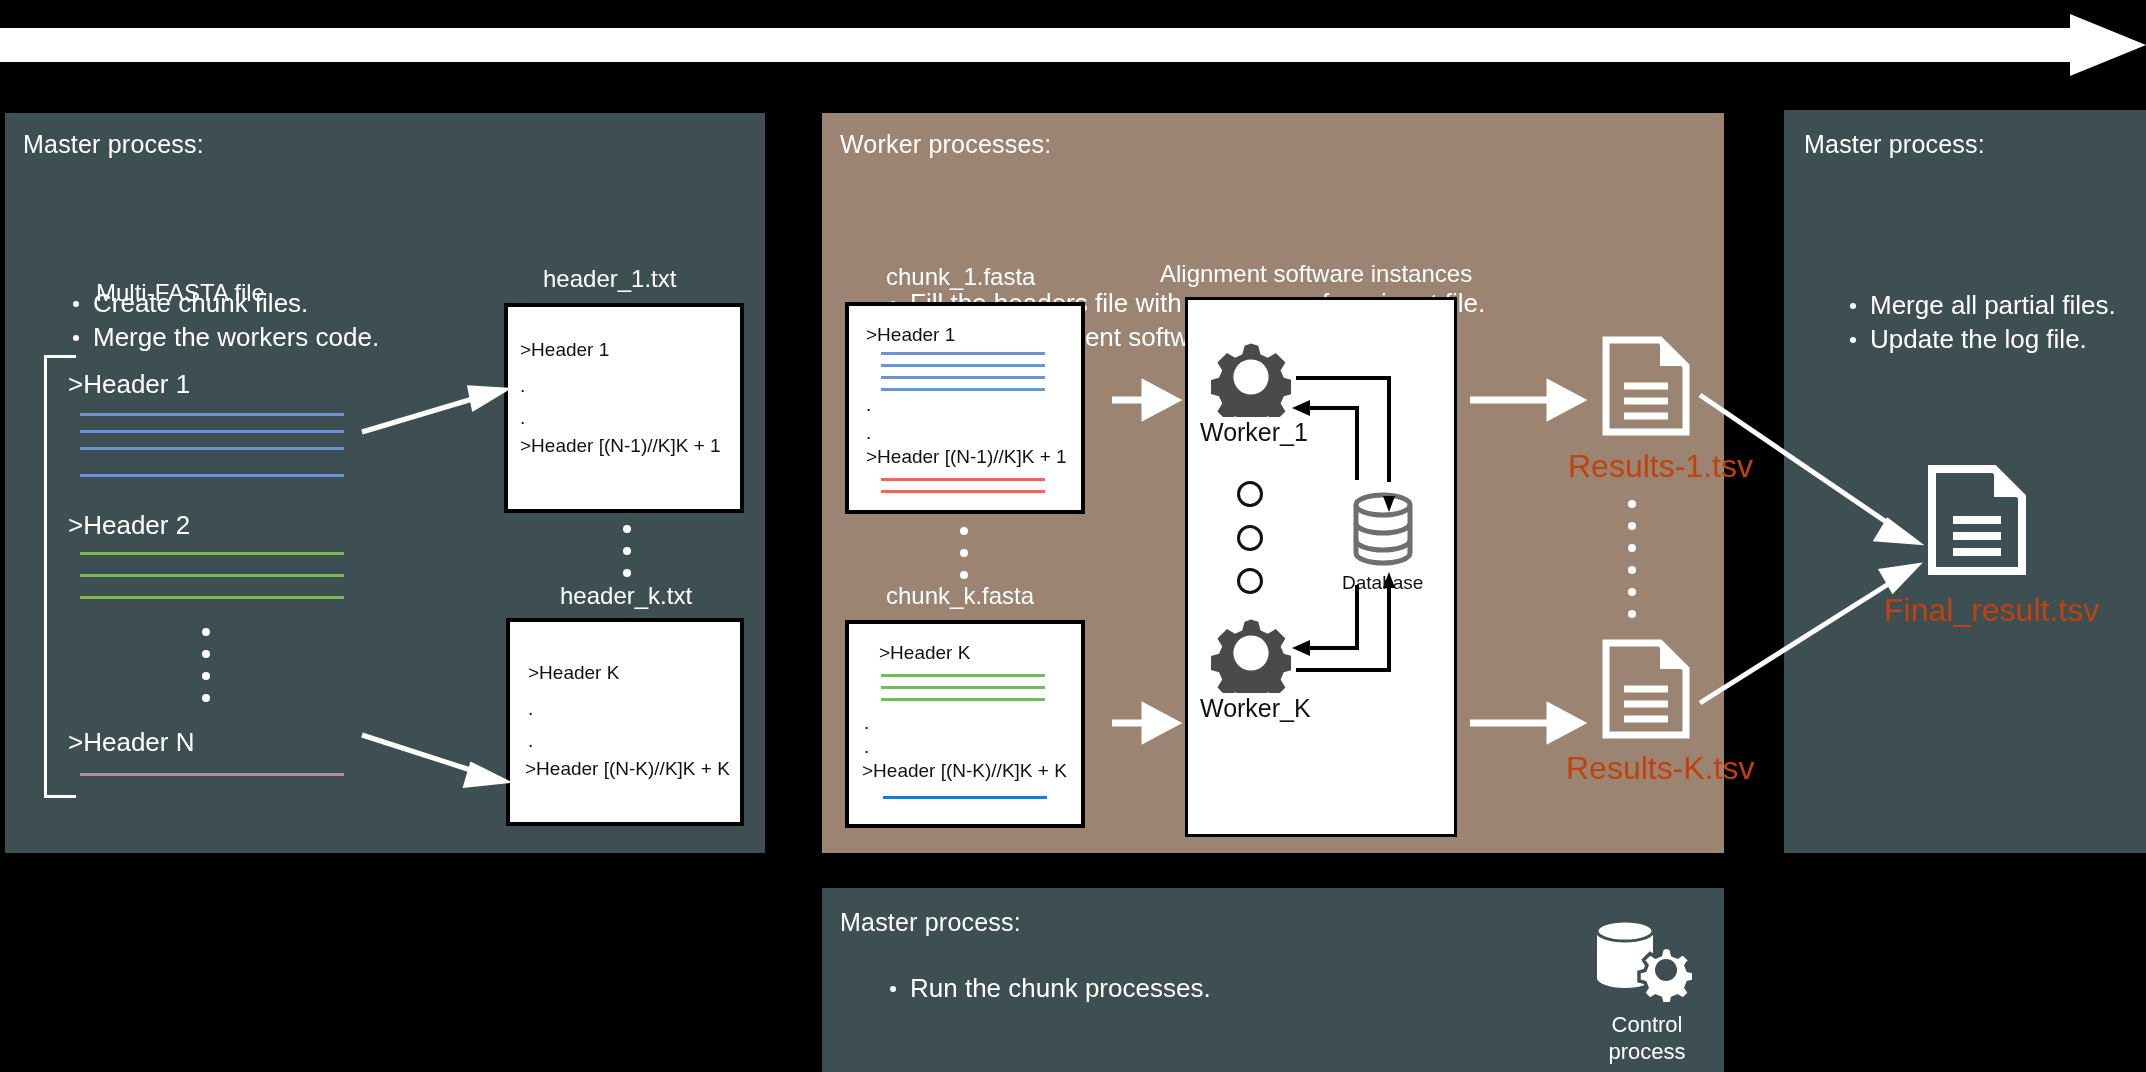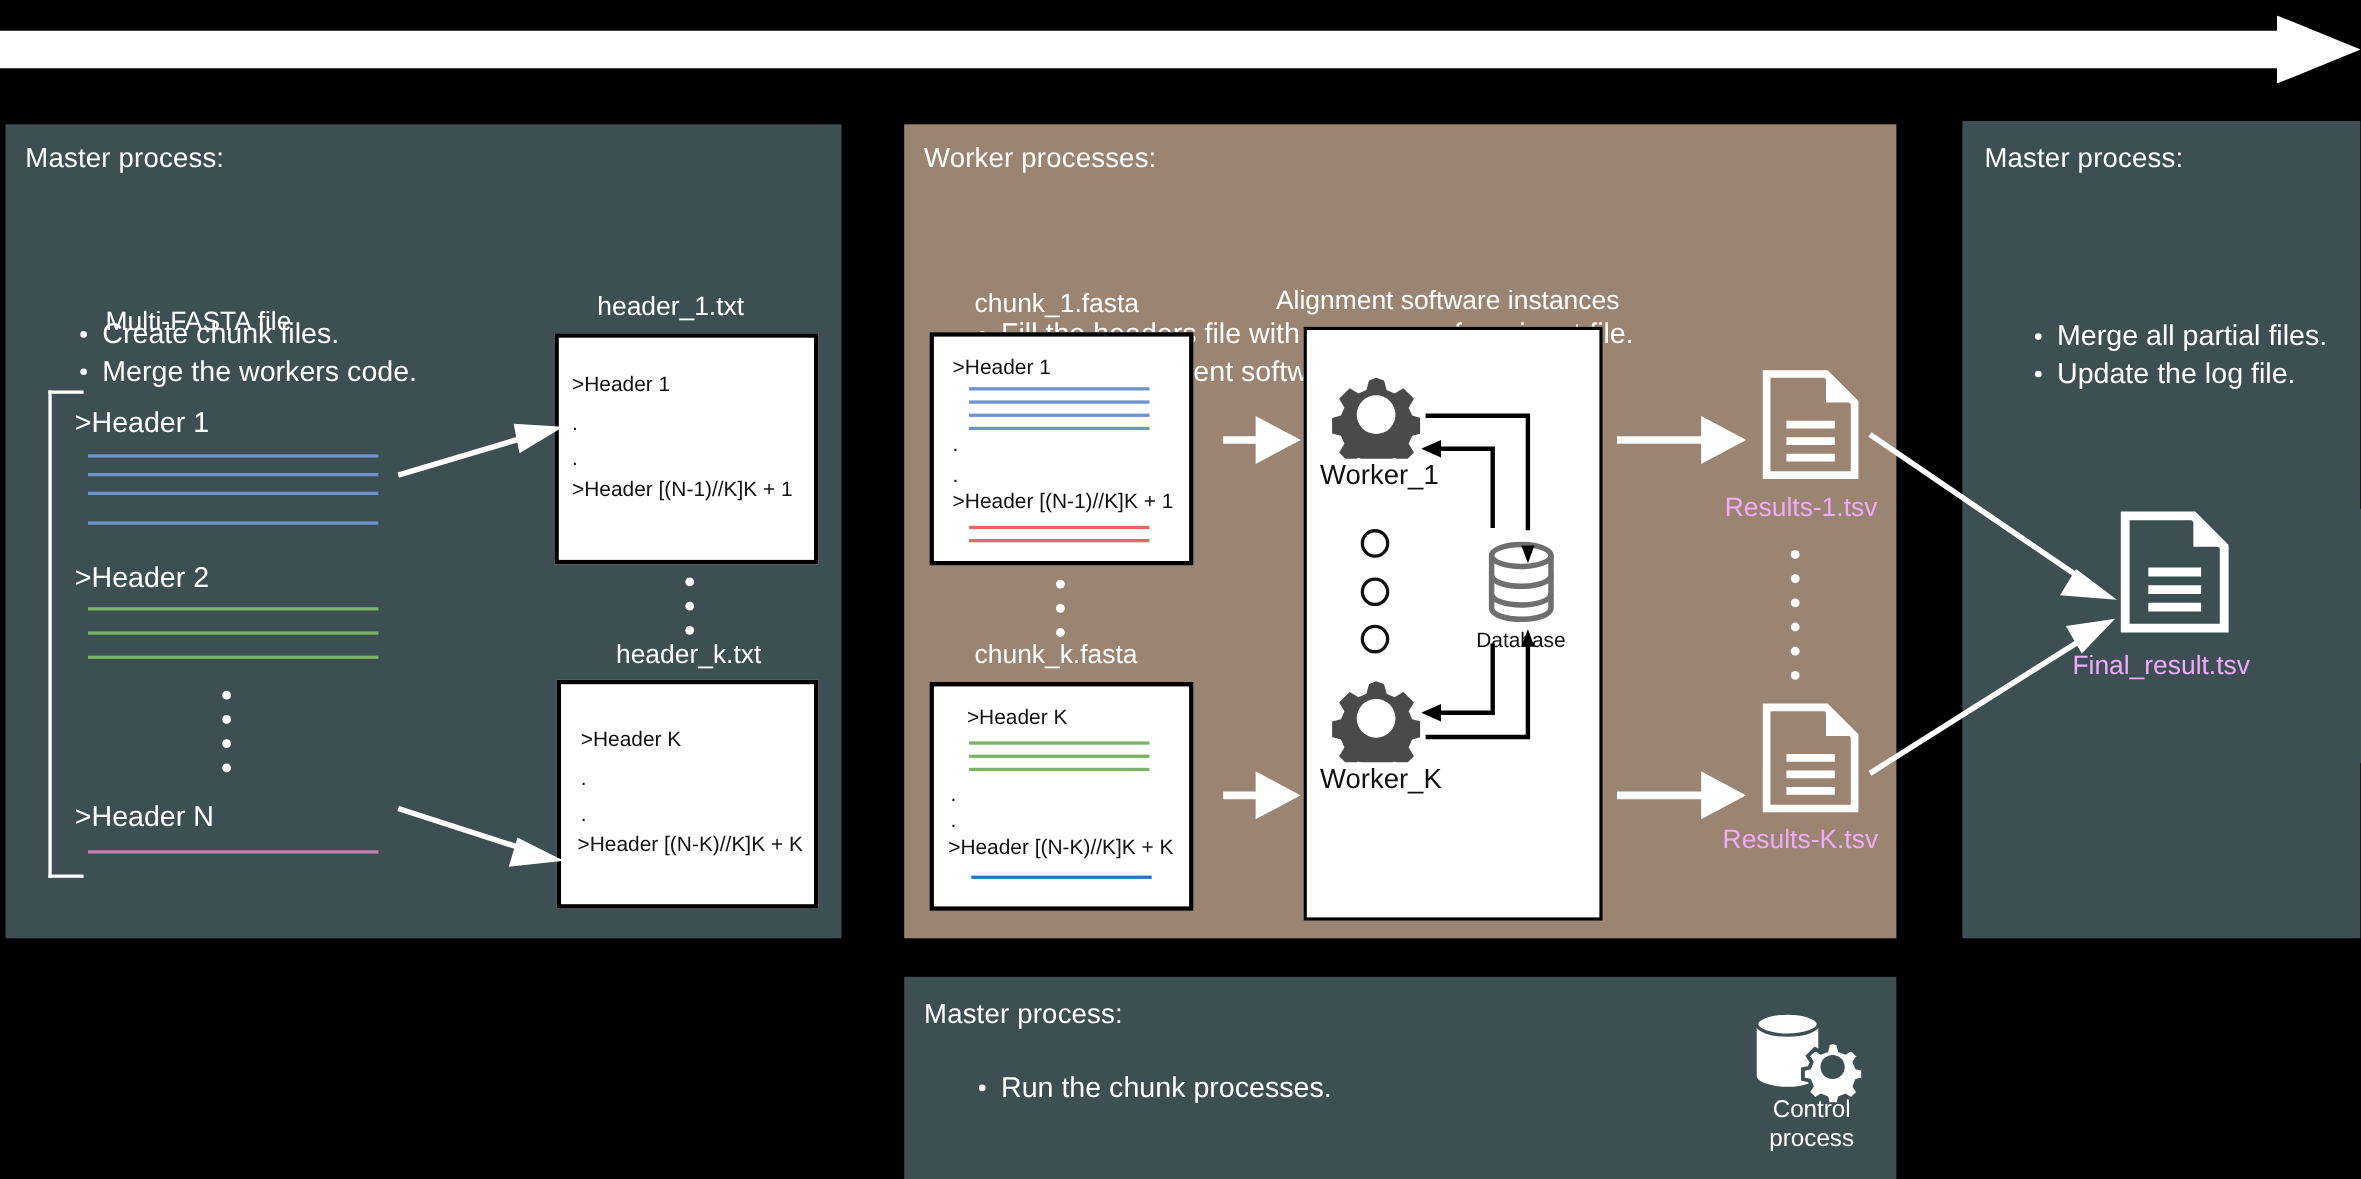--- a/index.html
+++ b/index.html
@@ -69,21 +69,21 @@
     position: absolute; width: 26px; height: 26px;
     border: 3px solid #111; border-radius: 50%;
   }
   .db-label { position: absolute; font-size: 19px; color: #111; white-space: nowrap; }
 
   .svg-layer { position: absolute; left: 0; top: 0; width: 2146px; height: 1072px;
                pointer-events: none; }
 
   .icon-abs { position: absolute; }
   .file-caption {
-    position: absolute; color: #f0abfc; font-size: 24px; white-space: nowrap;
+    position: absolute; color: #c2410c; font-size: 32px; white-space: nowrap;
   }
   .ctrl-caption {
     position: absolute; color: #fff; font-size: 22px; text-align: center;
     line-height: 27px; width: 140px;
   }
 </style>
 </head>
 <body>
 
 <div id="root">
@@ -289,21 +289,21 @@
       <g fill="#ffffff">
         <ellipse cx="33" cy="13" rx="28" ry="10"></ellipse>
         <path d="M5 13 v47 a28 10 0 0 0 56 0 v-47z"></path>
       </g>
       <ellipse cx="33" cy="13" rx="28" ry="10" fill="none" stroke="#3d4f53" stroke-width="3"></ellipse>
       <g transform="translate(49,27) scale(0.50)">
         <path fill="#ffffff" stroke="#3d4f53" stroke-width="7" d="M50 4 l10 4 3 12 10 4 11-7 13 13 -7 11 4 10 12 3 0 18 -12 3 -4 10 7 11 -13 13 -11-7 -10 4 -3 12 -18 0 -3-12 -10-4 -11 7 -13-13 7-11 -4-10 -12-3 0-18 12-3 4-10 -7-11 13-13 11 7 10-4 3-12z"></path>
         <circle cx="50" cy="50" r="22" fill="#3d4f53"></circle>
       </g>
     </svg>
-    <div class="ctrl-caption" style="left:755px; top:106px;">Control process</div>
+    <div class="ctrl-caption" style="left:755px; top:123px;">Control process</div>
   </div>
 
   <svg class="svg-layer" viewBox="0 0 2146 1072">
     <g stroke="#ffffff" stroke-width="5" fill="#ffffff">
 
       <line x1="362" y1="432" x2="486" y2="395"></line>
       <polygon points="504,390 470,388 474,408"></polygon>
 
       <line x1="362" y1="735" x2="486" y2="775"></line>
       <polygon points="504,781 472,765 466,785"></polygon>

